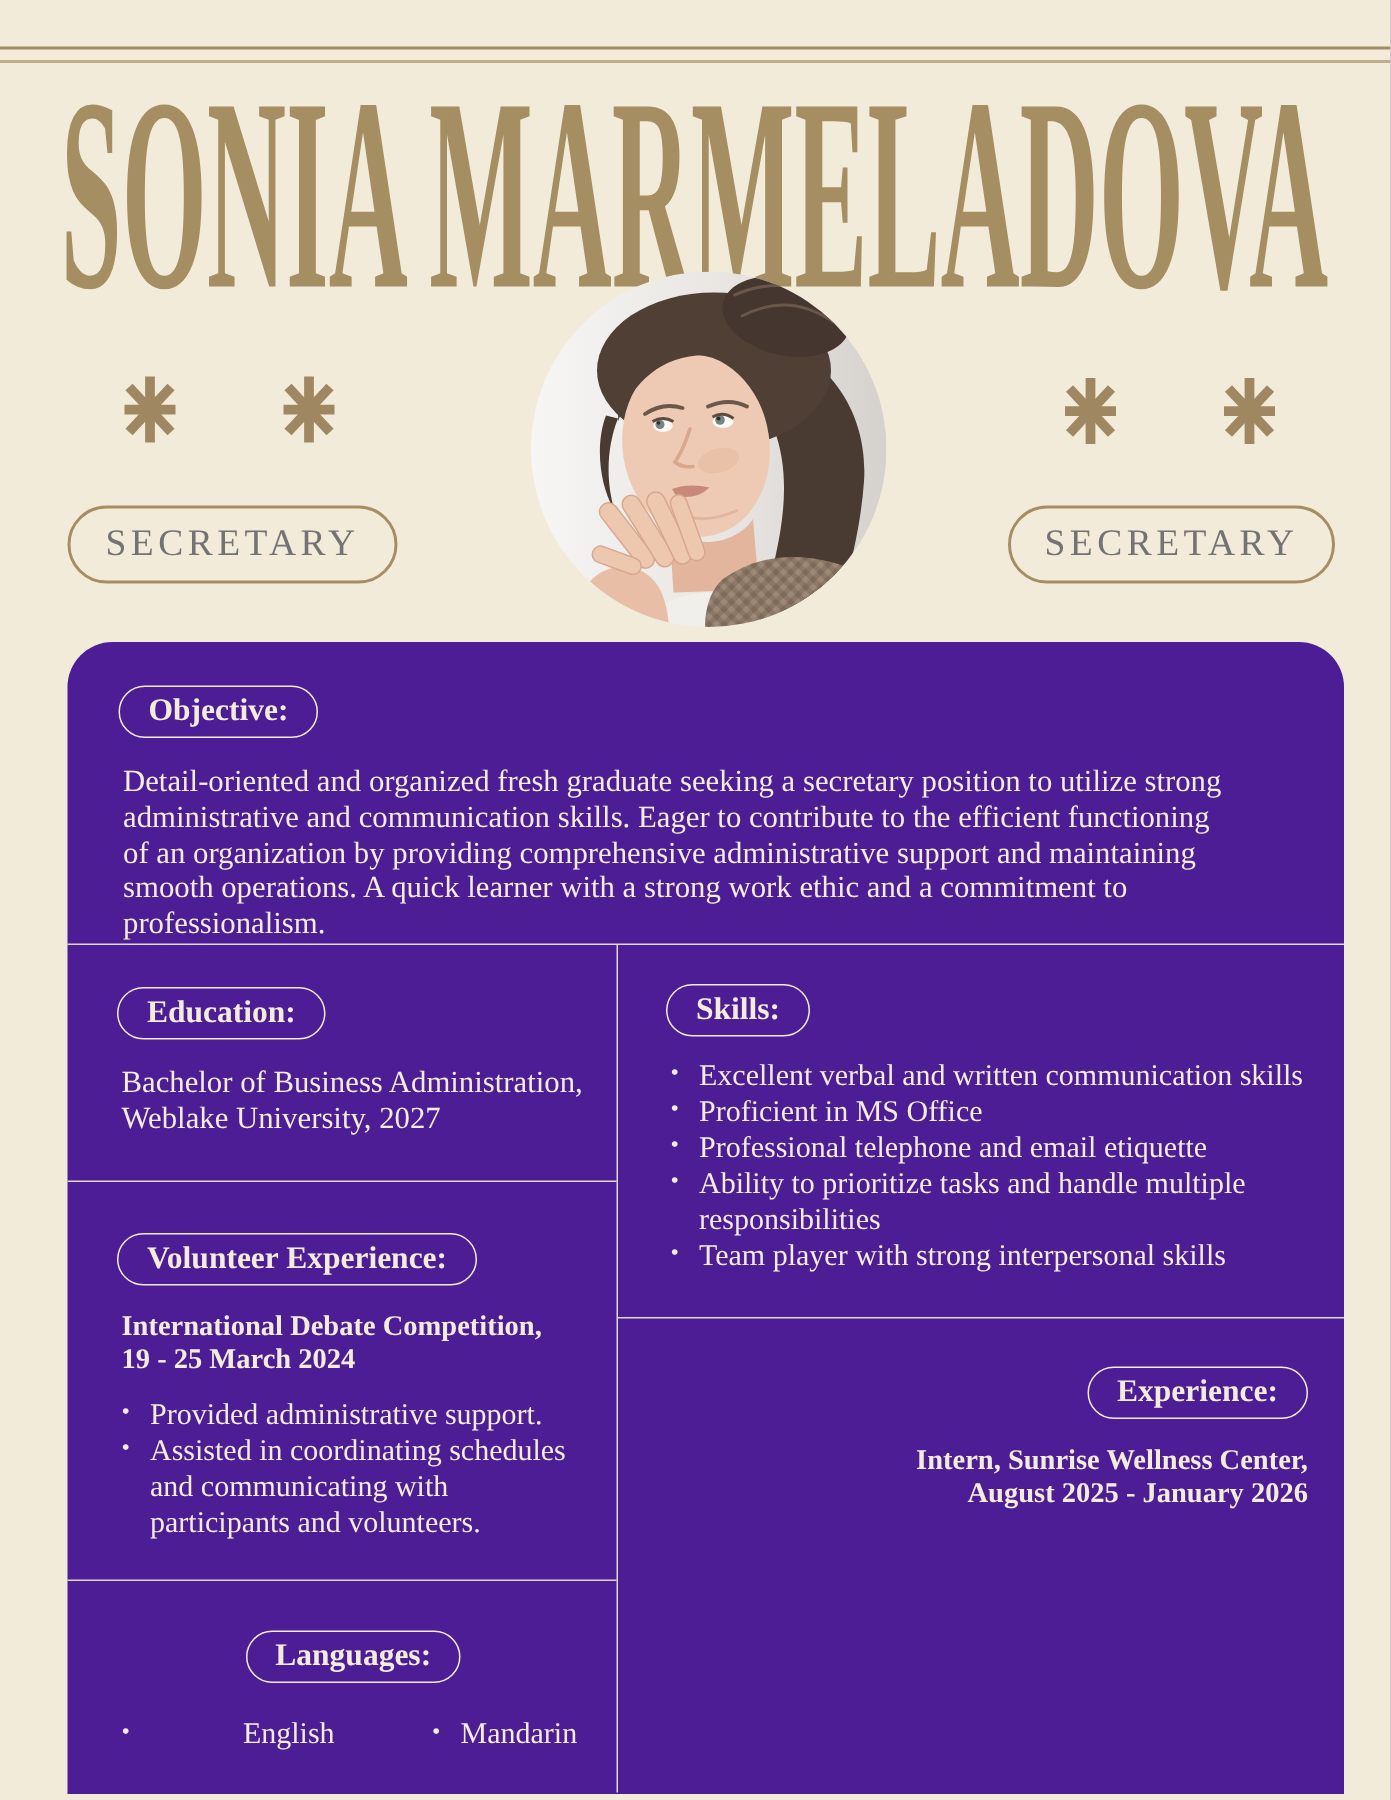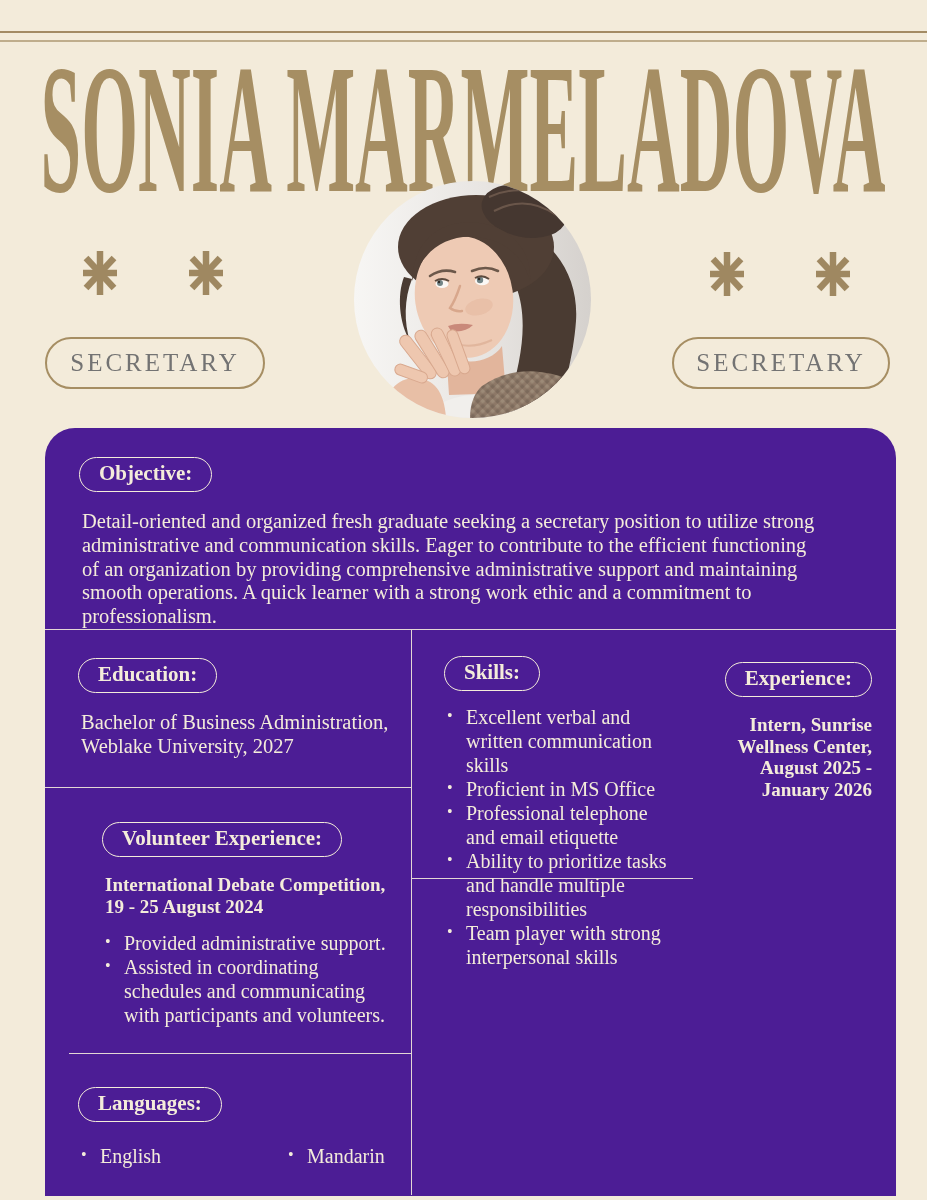--- a/index.html
+++ b/index.html
@@ -38,24 +38,24 @@
     background:#4c1d95;border-radius:30px 30px 0 0;color:#f4ecda;z-index:2;
   }
   .sec{box-sizing:border-box;}
   .sec-objective{
     height:202px;padding:29px 60px 0 34px;
     border-bottom:1px solid rgba(244,236,220,0.9);
   }
   .cols{display:flex;height:565px;}
   .col-left{width:367px;box-sizing:border-box;display:flex;flex-direction:column;
     border-right:1px solid rgba(244,236,220,0.9);}
-  .col-right{flex:1;display:flex;flex-direction:row;}
+  .col-right{flex:1;display:flex;flex-direction:column;}
   .sec-education{height:158px;padding:28px 18px 0 33px;border-bottom:1px solid rgba(244,236,220,0.9);}
-  .sec-volunteer{height:266px;padding:34px 18px 0 33px;border-bottom:1px solid rgba(244,236,220,0.9);margin-left:24px;}
-  .sec-languages{flex:1;padding:33px 18px 0 33px;}
+  .sec-volunteer{height:266px;padding:34px 18px 0 33px;border-bottom:1px solid rgba(244,236,220,0.9);}
+  .sec-languages{flex:1;padding:33px 18px 0 33px;text-align:center;}
   .sec-skills{height:249px;padding:26px 26px 0 32px;border-bottom:1px solid rgba(244,236,220,0.9);}
   .sec-experience{flex:1;padding:32px 24px 0 32px;text-align:right;}
 
   .pill{
     display:inline-block;border:1.5px solid #f4ecda;border-radius:22px;
     padding:3px 19px 6px;font-weight:bold;font-size:21px;line-height:1.15;
   }
   .body-text{font-size:20.5px;line-height:1.16;margin:18px 0 0 3px;}
   .sec-objective .body-text{width:745px;}
   .pre{white-space:pre-line;}
@@ -193,21 +193,21 @@
           </span>
           <p class="body-text pre">Bachelor of Business Administration,
 Weblake University, 2027</p>
         </section>
 
         <section class="sec sec-volunteer">
           <span class="pill">
             <span>Volunteer Experience:</span>
           </span>
           <p class="sub-title">International Debate Competition,
-19 - 25 August 2024</p>
+19 - 25 March 2024</p>
           <ul class="bullets">
             <li>Provided administrative support.</li>
             <li>Assisted in coordinating schedules and communicating with participants and volunteers.</li>
           </ul>
         </section>
 
         <section class="sec sec-languages">
           <span class="pill">
             <span>Languages:</span>
           </span>

